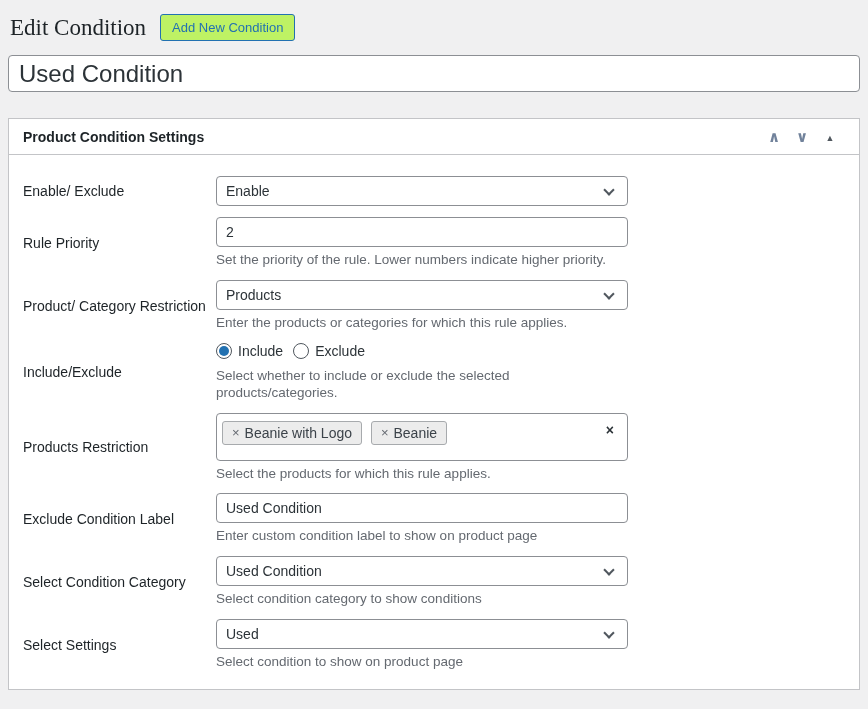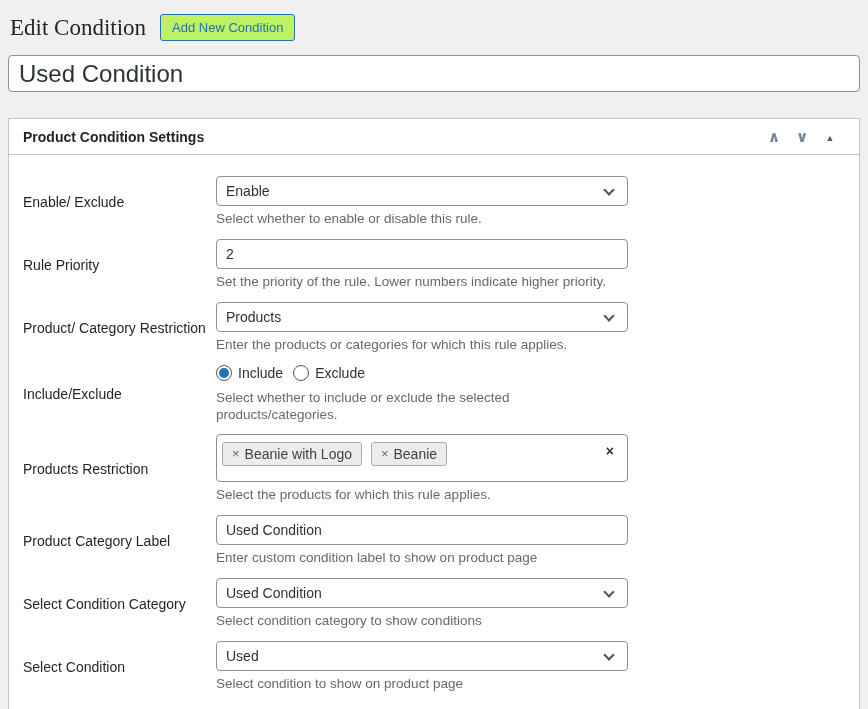--- a/index.html
+++ b/index.html
@@ -213,21 +213,20 @@
 
     <div class="inside">
 
       <div class="form-row">
         <div class="row-label">Enable/ Exclude</div>
         <div class="row-field">
           <div class="select">
             <span>Enable</span>
             <span class="select-chevron"></span>
           </div>
-          <div class="help">Select whether to enable or disable this rule.</div>
         </div>
       </div>
 
       <div class="form-row">
         <div class="row-label">Rule Priority</div>
         <div class="row-field">
           <input class="text-input" type="text" value="2" style="">
           <div class="help">Set the priority of the rule. Lower numbers indicate higher priority.</div>
         </div>
       </div>
@@ -268,40 +267,40 @@
               <span class="tag-x">×</span>
               <span>Beanie</span>
             </span>
             <span class="clear-x">×</span>
           </div>
           <div class="help">Select the products for which this rule applies.</div>
         </div>
       </div>
 
       <div class="form-row">
-        <div class="row-label">Product Category Label</div>
+        <div class="row-label">Exclude Condition Label</div>
         <div class="row-field">
           <input class="text-input" type="text" value="Used Condition" style="">
           <div class="help">Enter custom condition label to show on product page</div>
         </div>
       </div>
 
       <div class="form-row">
         <div class="row-label">Select Condition Category</div>
         <div class="row-field">
           <div class="select">
             <span>Used Condition</span>
             <span class="select-chevron"></span>
           </div>
           <div class="help">Select condition category to show conditions</div>
         </div>
       </div>
 
       <div class="form-row">
-        <div class="row-label">Select Condition</div>
+        <div class="row-label">Select Settings</div>
         <div class="row-field">
           <div class="select">
             <span>Used</span>
             <span class="select-chevron"></span>
           </div>
           <div class="help">Select condition to show on product page</div>
         </div>
       </div>
 
     </div>

